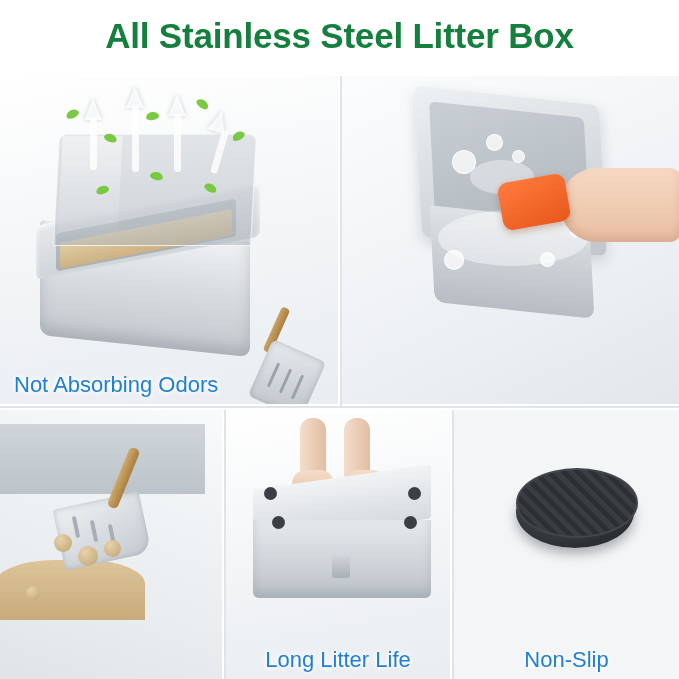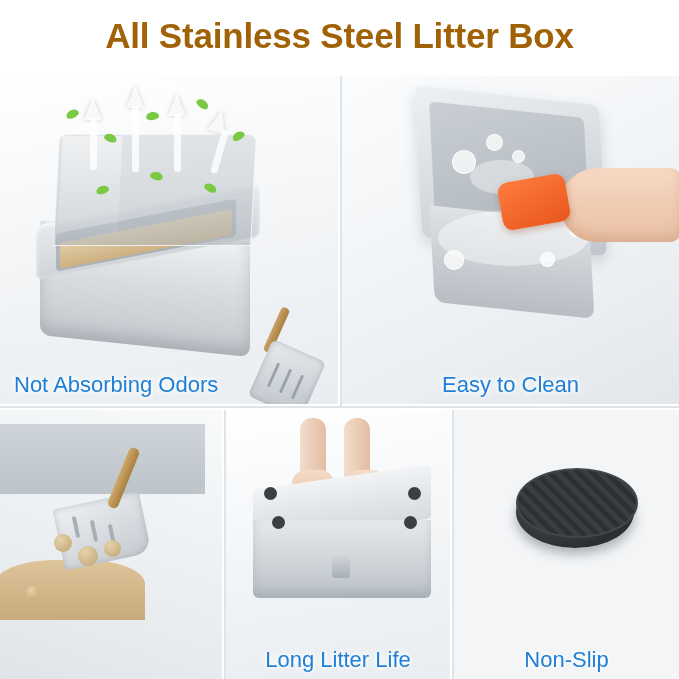--- a/index.html
+++ b/index.html
@@ -11,21 +11,21 @@
   }
   .page{position:relative;width:679px;height:679px;background:#fff;}
 
   
   .title-bar{
     position:absolute;left:0;top:0;width:679px;height:72px;
     display:flex;align-items:center;justify-content:center;
     background:#ffffff;
   }
   .title-text{
-    font-size:35px;font-weight:bold;color:#a16207;
+    font-size:35px;font-weight:bold;color:#15803d;
     letter-spacing:-0.2px;white-space:nowrap;
   }
 
   
   .panel{position:absolute;overflow:hidden;background:#f3f5f7;}
   .panel .caption{
     position:absolute;left:0;bottom:6px;width:100%;
     text-align:center;color:#1f7fd6;font-size:22px;font-weight:500;
     text-shadow:0 0 4px #fff,0 0 6px #fff,0 0 8px #fff;
   }
@@ -258,21 +258,20 @@
     <div class="p1-scoop-head"></div>
     <div class="p1-slot" style="left:272px;top:286px;"></div>
     <div class="p1-slot" style="left:284px;top:292px;"></div>
     <div class="p1-slot" style="left:296px;top:298px;"></div>
 
     <div class="caption">Not Absorbing Odors</div>
   </div>
 
   <div class="panel" style="left:342px;top:76px;width:337px;height:328px;">
     <div class="bg-soft2"></div>
-    <div class="caption">Easy to Clean</div>
   </div>
   <div class="p2-box"></div>
   <div class="p2-box-inner"></div>
   <div class="p2-side"></div>
   <div class="splash" style="left:438px;top:210px;width:150px;height:56px;opacity:.55;"></div>
   <div class="splash" style="left:470px;top:160px;width:64px;height:34px;opacity:.5;"></div>
   <div class="bubble" style="left:452px;top:150px;width:22px;height:22px;"></div>
   <div class="bubble" style="left:486px;top:134px;width:15px;height:15px;"></div>
   <div class="bubble" style="left:512px;top:150px;width:11px;height:11px;"></div>
   <div class="bubble" style="left:444px;top:250px;width:18px;height:18px;"></div>

